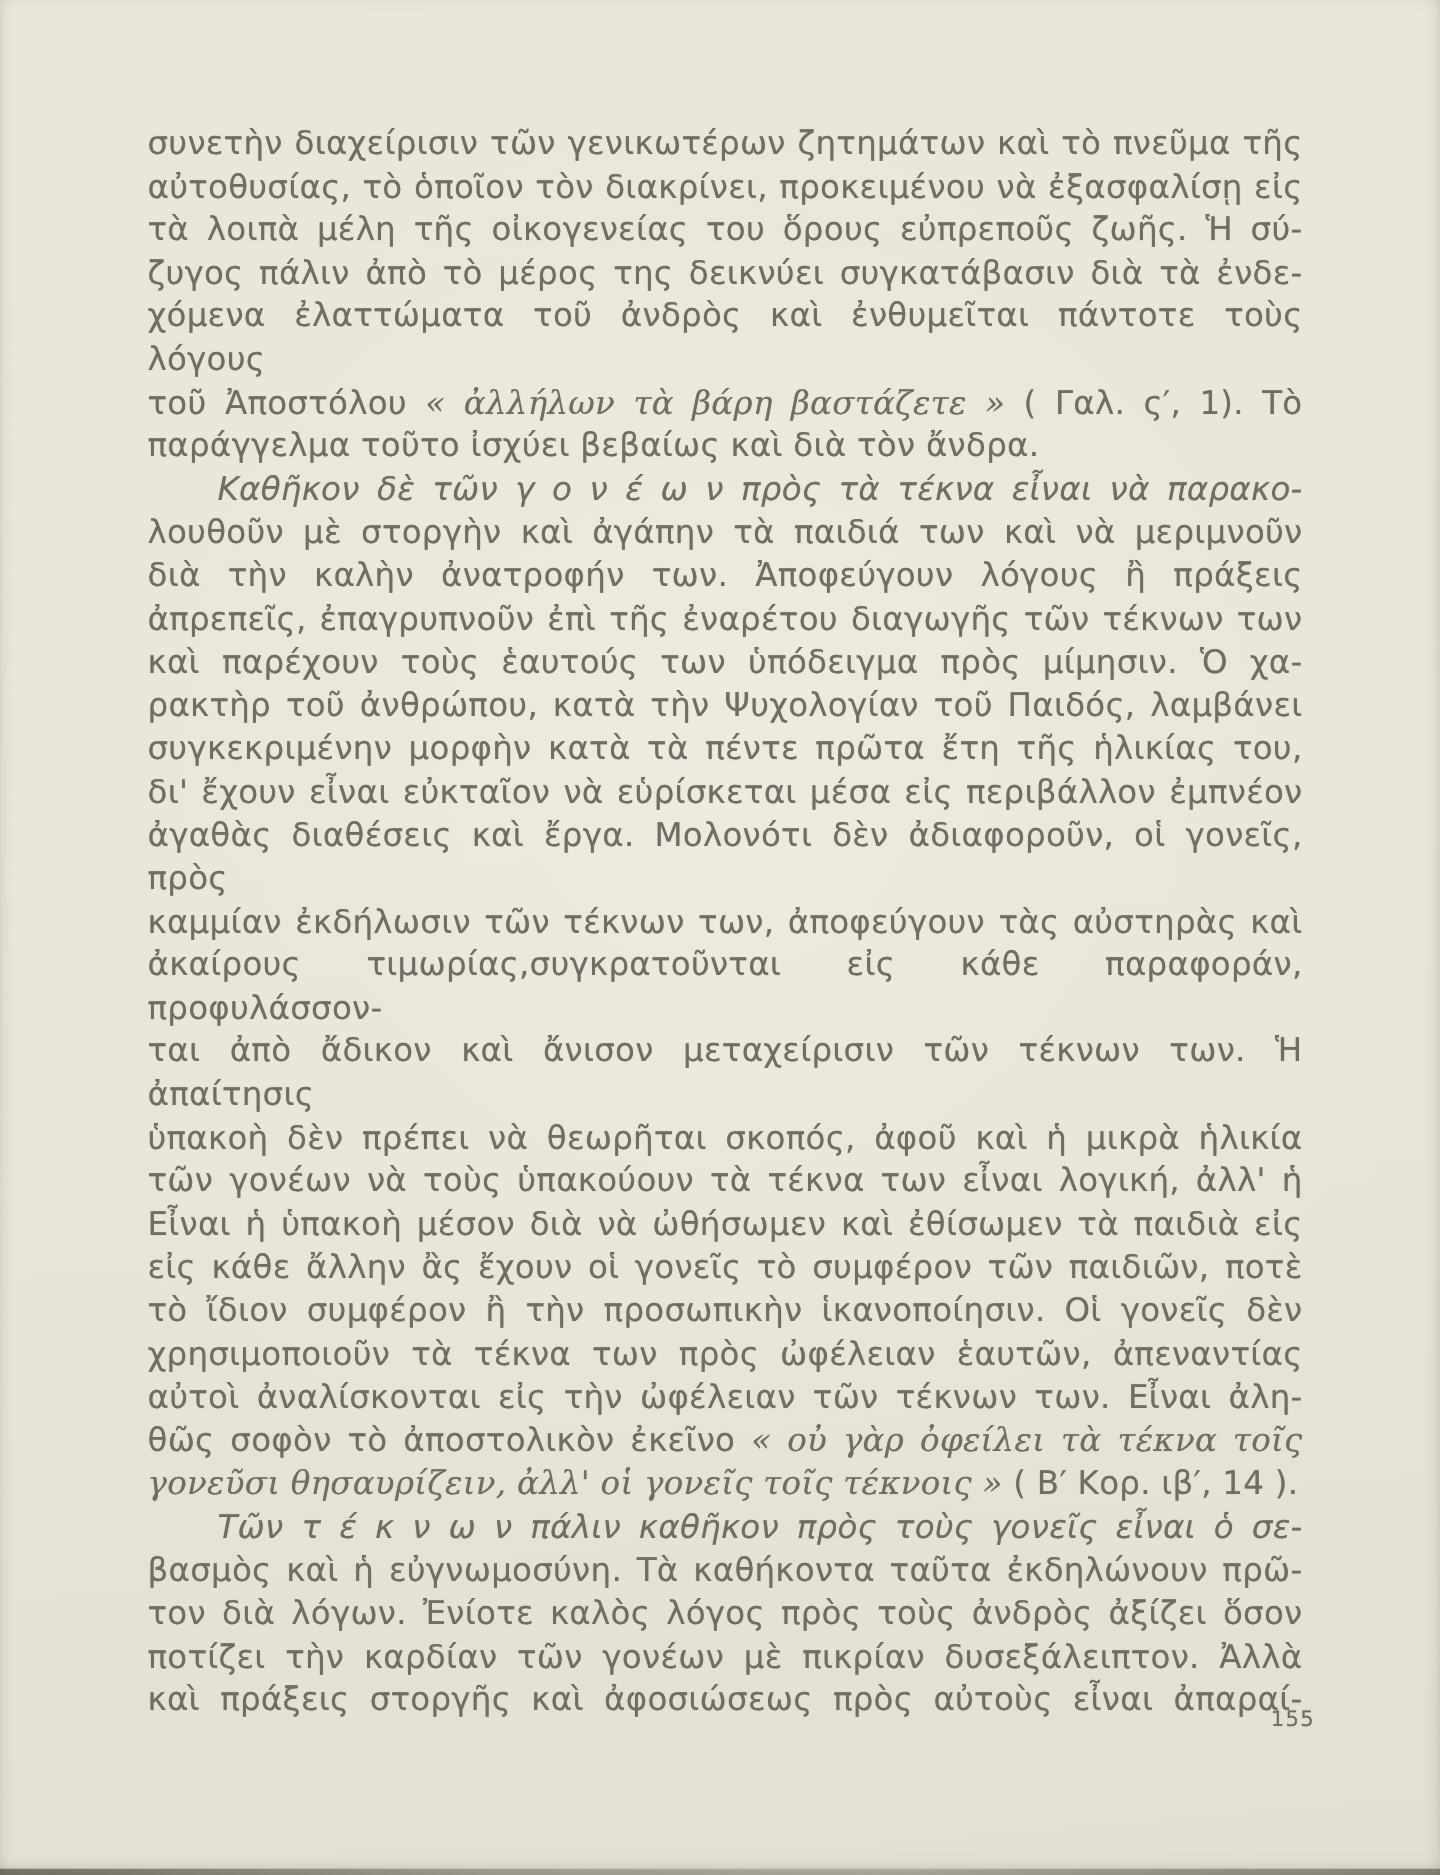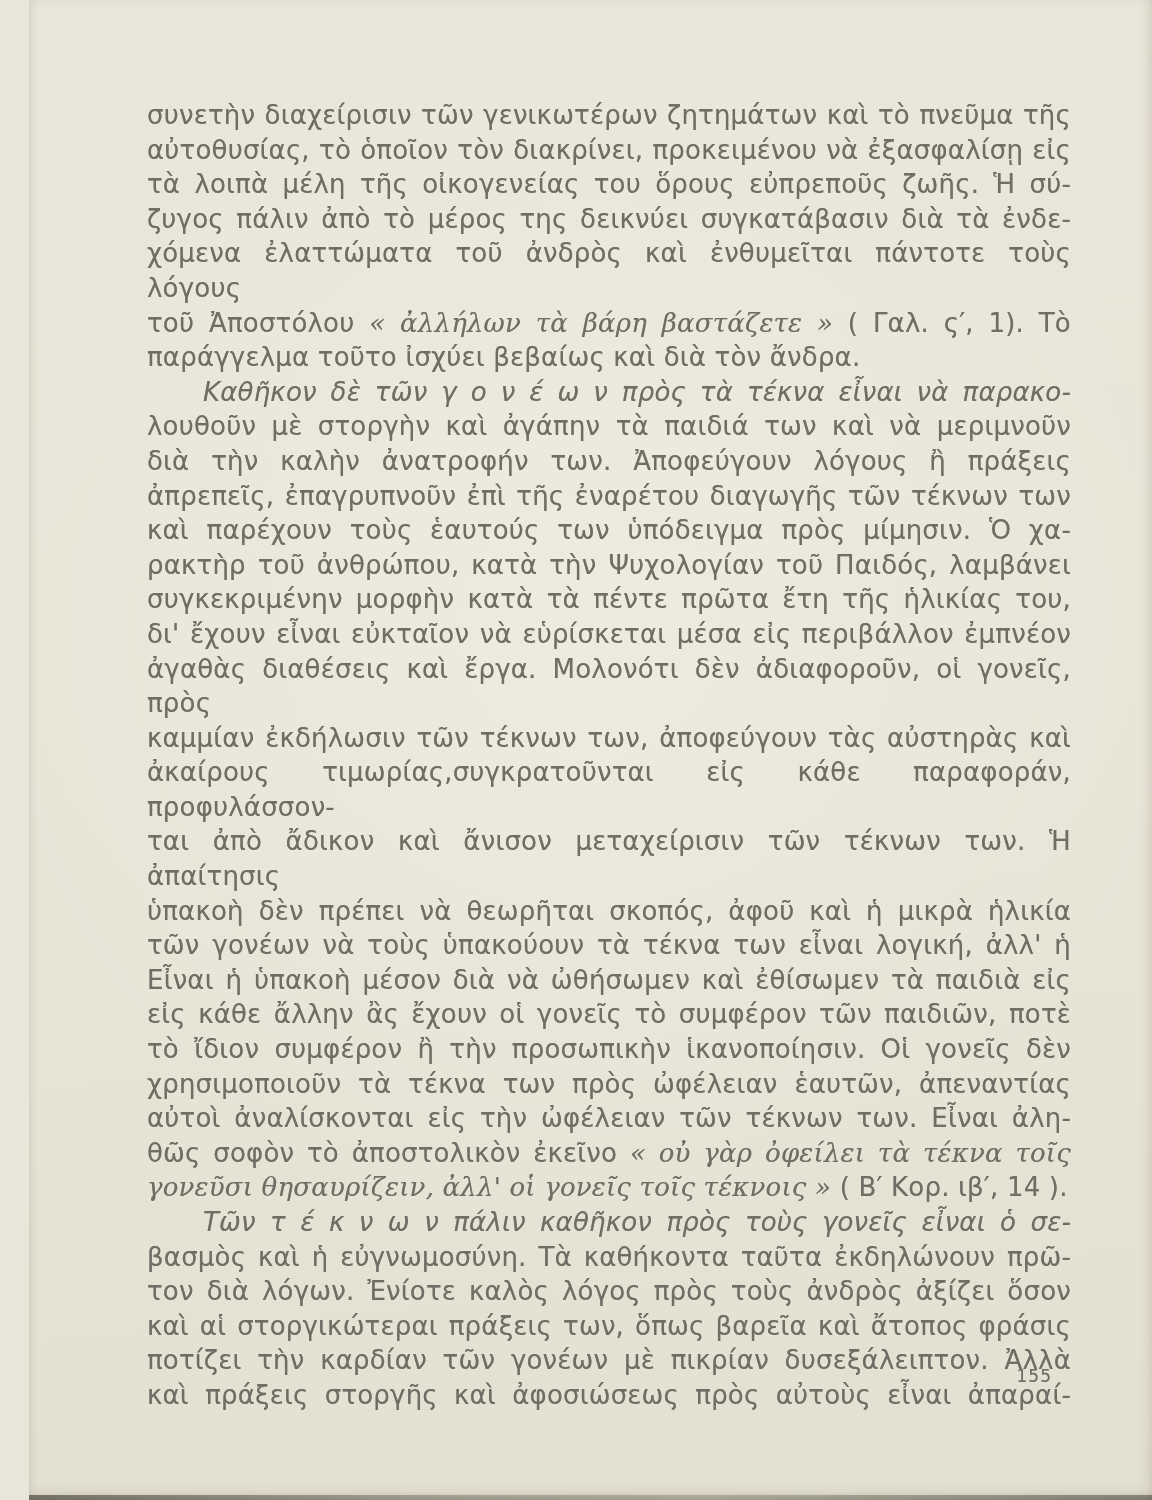--- a/index.html
+++ b/index.html
@@ -14,21 +14,20 @@
   .page {
     position: absolute;
     inset: 0;
     background:
       radial-gradient(ellipse 80% 60% at 50% 42%, rgba(255,255,255,0.22), rgba(255,255,255,0) 70%),
       linear-gradient(175deg, #eae6d9 0%, #e8e4d6 60%, #e4e0d1 100%);
     box-shadow:
       inset 0 -8px 14px -6px rgba(70,62,48,0.30),
       inset -5px 0 18px -10px rgba(70,62,48,0.22),
       inset 5px 0 18px -12px rgba(70,62,48,0.14);
-    margin-left: 29px;
   }
   .text-block {
     position: absolute;
     left: 118px;
     top: 98px;
     width: 924px;
     font-size: 26px;
     line-height: 34.6px;
     letter-spacing: 0.2px;
     color: #6f6e65;
@@ -105,20 +104,19 @@
         <div class="line"><span class="seg">τὸ ἴδιον συμφέρον ἢ τὴν προσωπικὴν ἱκανοποίησιν. Οἱ γονεῖς δὲν</span></div>
         <div class="line"><span class="seg">χρησιμοποιοῦν τὰ τέκνα των πρὸς ὠφέλειαν ἑαυτῶν, ἀπεναντίας</span></div>
         <div class="line"><span class="seg">αὐτοὶ ἀναλίσκονται εἰς τὴν ὠφέλειαν τῶν τέκνων των. Εἶναι ἀλη-</span></div>
         <div class="line"><span class="seg">θῶς σοφὸν τὸ ἀποστολικὸν ἐκεῖνο </span><span class="seg italic">« οὐ γὰρ ὀφείλει τὰ τέκνα τοῖς</span></div>
         <div class="line para-end"><span class="seg italic">γονεῦσι θησαυρίζειν, ἀλλ' οἱ γονεῖς τοῖς τέκνοις »</span><span class="seg"> ( Β′ Κορ. ιβ′, 14 ).</span></div>
       </div>
       <div class="paragraph">
         <div class="line indent"><span class="seg">Τῶν  τ έ κ ν ω ν  πάλιν καθῆκον πρὸς τοὺς γονεῖς εἶναι ὁ σε-</span></div>
         <div class="line"><span class="seg">βασμὸς καὶ ἡ εὐγνωμοσύνη. Τὰ καθήκοντα ταῦτα ἐκδηλώνουν πρῶ-</span></div>
         <div class="line"><span class="seg">τον διὰ λόγων. Ἐνίοτε καλὸς λόγος πρὸς τοὺς ἀνδρὸς ἀξίζει ὅσον</span></div>
-        <div class="line"><span class="seg">καὶ αἱ στοργικώτεραι πράξεις των, ὅπως βαρεῖα καὶ ἄτοπος φράσις</span></div>
         <div class="line"><span class="seg">ποτίζει τὴν καρδίαν τῶν γονέων μὲ πικρίαν δυσεξάλειπτον. Ἀλλὰ</span></div>
         <div class="line"><span class="seg">καὶ πράξεις στοργῆς καὶ ἀφοσιώσεως πρὸς αὐτοὺς εἶναι ἀπαραί-</span></div>
       </div>
     </div>
   <div class="page-number">155</div>
   <div class="scan-edge"></div>
 </div>
 
 </body></html>

